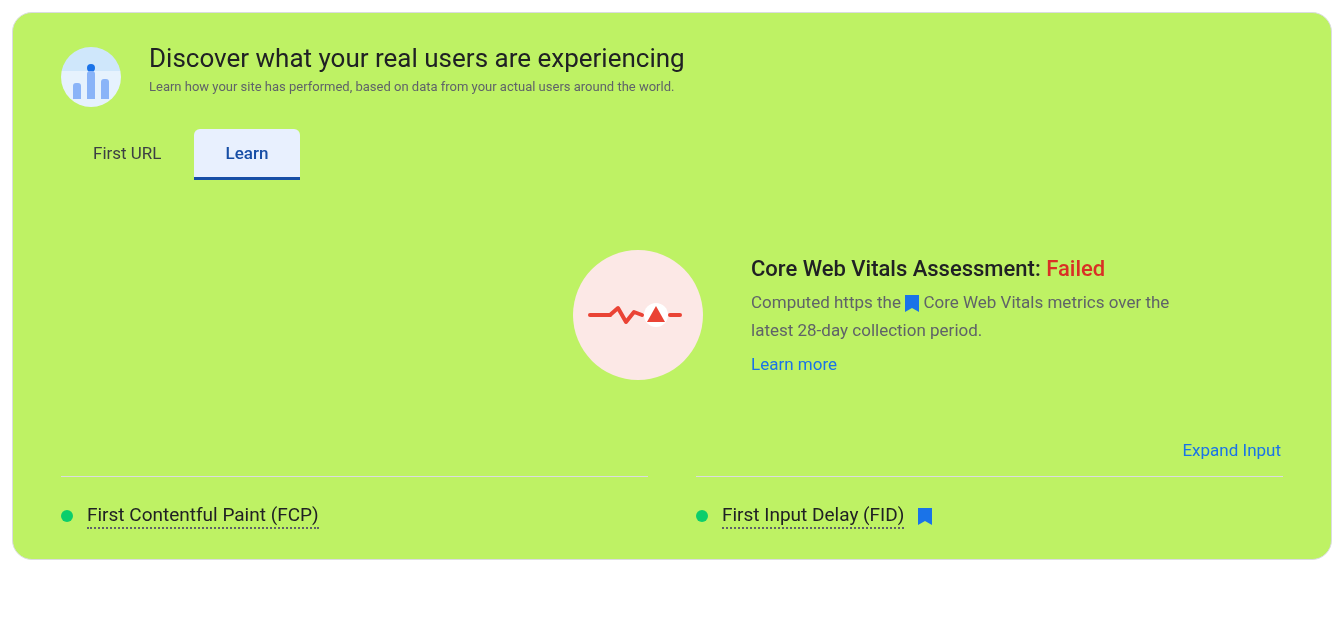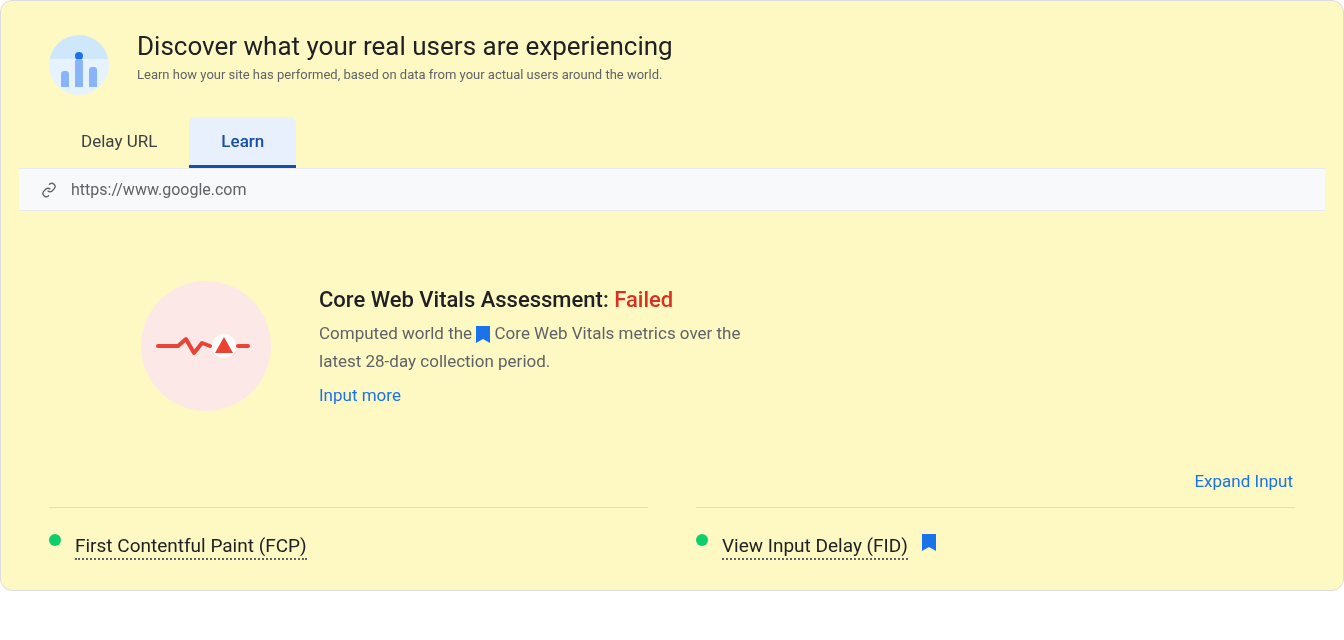--- a/index.html
+++ b/index.html
@@ -4,24 +4,24 @@
   <style>
     * { box-sizing: border-box; margin: 0; padding: 0; }
     body {
       font-family: Roboto, -apple-system, BlinkMacSystemFont, "Segoe UI", Arial, sans-serif;
       background: #fff;
       color: #3c4043;
       width: 1344px;
     }
     .card {
       border: 1px solid #dadce0;
-      border-radius: 12px;
-      margin: 0;
+      border-radius: 20px;
+      margin: 12px;
       overflow: hidden;
-      background: #fef9c3;
+      background: #bef264;
     }
     .header {
       display: flex;
       align-items: flex-start;
       padding: 30px 30px 0 48px;
       gap: 28px;
     }
     .header-icon {
       width: 60px; height: 60px;
       border-radius: 50%;
@@ -76,21 +76,21 @@
       align-items: center;
       gap: 14px;
       font-size: 16px;
       color: #5f6368;
       margin: 0 18px;
     }
     .link-icon svg { width:16px; height:16px; display:block; fill:none; stroke:#5f6368; stroke-width:2; }
 
     .assessment {
       display: flex;
-      justify-content: flex-start;
+      justify-content: flex-end;
       align-items: center;
       padding: 70px 140px 60px;
       gap: 48px;
     }
     .assess-icon {
       width: 130px; height: 130px;
       border-radius: 50%;
       background: #fce8e6;
       display:flex;align-items:center;justify-content:center;
       flex-shrink:0;
@@ -109,21 +109,21 @@
 
     .metrics {
       display:flex;
       padding: 0 48px 30px;
       gap: 48px;
     }
     .metric {
       flex:1;
       border-top: 1px solid #dadce0;
       padding-top: 26px;
-      display:flex; gap:14px;
+      display:flex; align-items:center; gap:14px;
     }
     .status-dot { width:12px; height:12px; border-radius:50%; background:#0cce6b; flex-shrink:0;}
     .metric-name { font-size:19px; color:#202124; border-bottom:2px dotted #5f6368; padding-bottom:1px;}
   </style>
 </head>
 <body>
 
 <div class="card">
 
   <div class="header">
@@ -135,71 +135,62 @@
           <span></span>
         </div>
     </div>
     <div class="header-text">
       <h1>Discover what your real users are experiencing</h1>
       <p>Learn how your site has performed, based on data from your actual users around the world.</p>
     </div>
   </div>
 
   <div class="tabs">
-    <div class="tab">Delay URL</div>
+    <div class="tab">First URL</div>
     <div class="tab active">Learn</div>
   </div>
 
-  <div class="urlbar">
-    <span class="link-icon">
-      <svg viewBox="0 0 24 24">
-          <path d="M10 13a5 5 0 0 0 7 0l3-3a5 5 0 0 0-7-7l-1 1"></path>
-          <path d="M14 11a5 5 0 0 0-7 0l-3 3a5 5 0 0 0 7 7l1-1"></path>
-        </svg>
-    </span>
-    <span>https://www.google.com</span>
-  </div>
 
   <div class="assessment">
     <div class="assess-icon">
       <svg viewBox="0 0 100 30">
         <line x1="2" y1="15" x2="22" y2="15" stroke="#ea4335" stroke-width="4" stroke-linecap="round"></line>
         <polyline points="22,15 30,8 38,22 46,12 54,15" stroke="#ea4335" stroke-width="4" fill="none" stroke-linecap="round" stroke-linejoin="round"></polyline>
         <circle cx="68" cy="15" r="12" fill="#fff"></circle>
         <polygon points="68,6 77,22 59,22" fill="#ea4335"></polygon>
         <line x1="82" y1="15" x2="92" y2="15" stroke="#ea4335" stroke-width="4" stroke-linecap="round"></line>
       </svg>
     </div>
     <div class="assess-text">
       <h2>
         <span>Core Web Vitals Assessment: </span><span class="failed">Failed</span>
       </h2>
       <p class="desc">
-        <span>Computed world the </span>
+        <span>Computed https the </span>
         <span class="bookmark"><svg viewBox="0 0 14 17">
               <path fill="#1a73e8" d="M0 0h14v17l-7-4-7 4z"></path>
             </svg></span>
         <span> Core Web Vitals metrics over the latest 28-day collection period.</span>
       </p>
-      <a href="#" class="learn-more">Input more</a>
+      <a href="#" class="learn-more">Learn more</a>
     </div>
   </div>
 
   <div class="expand-row">
     <a href="#" class="expand-view">Expand Input</a>
   </div>
 
   <div class="metrics">
     <div class="metric">
       <span class="status-dot"></span>
       <span class="metric-name">First Contentful Paint (FCP)</span>
     </div>
     <div class="metric">
       <span class="status-dot"></span>
-      <span class="metric-name">View Input Delay (FID)</span>
+      <span class="metric-name">First Input Delay (FID)</span>
       <span class="bookmark">
           <svg viewBox="0 0 14 17">
             <path fill="#1a73e8" d="M0 0h14v17l-7-4-7 4z"></path>
           </svg>
         </span>
     </div>
   </div>
 
 </div>
 

